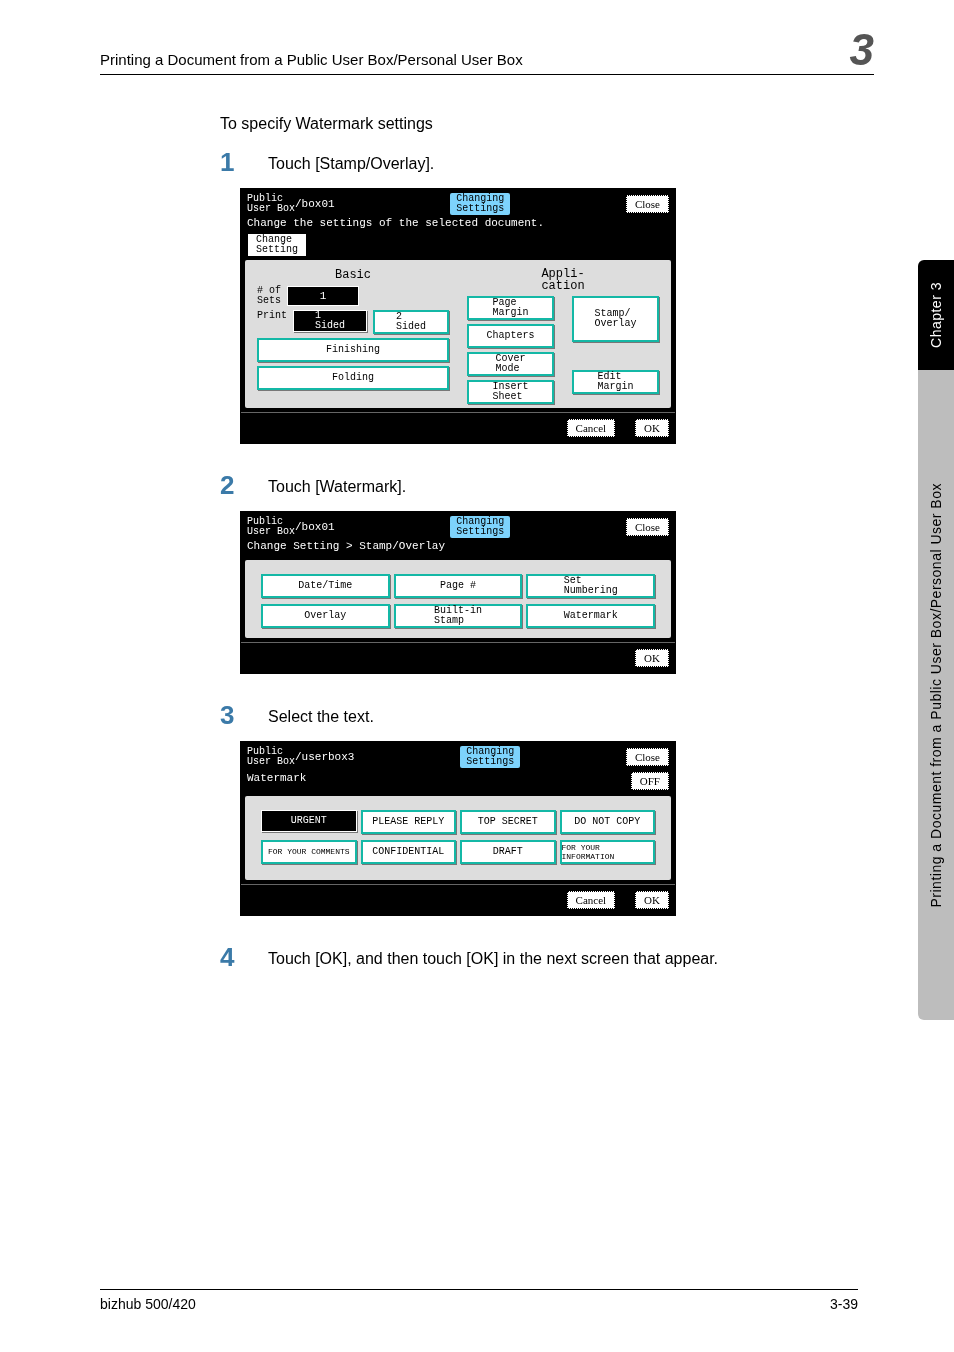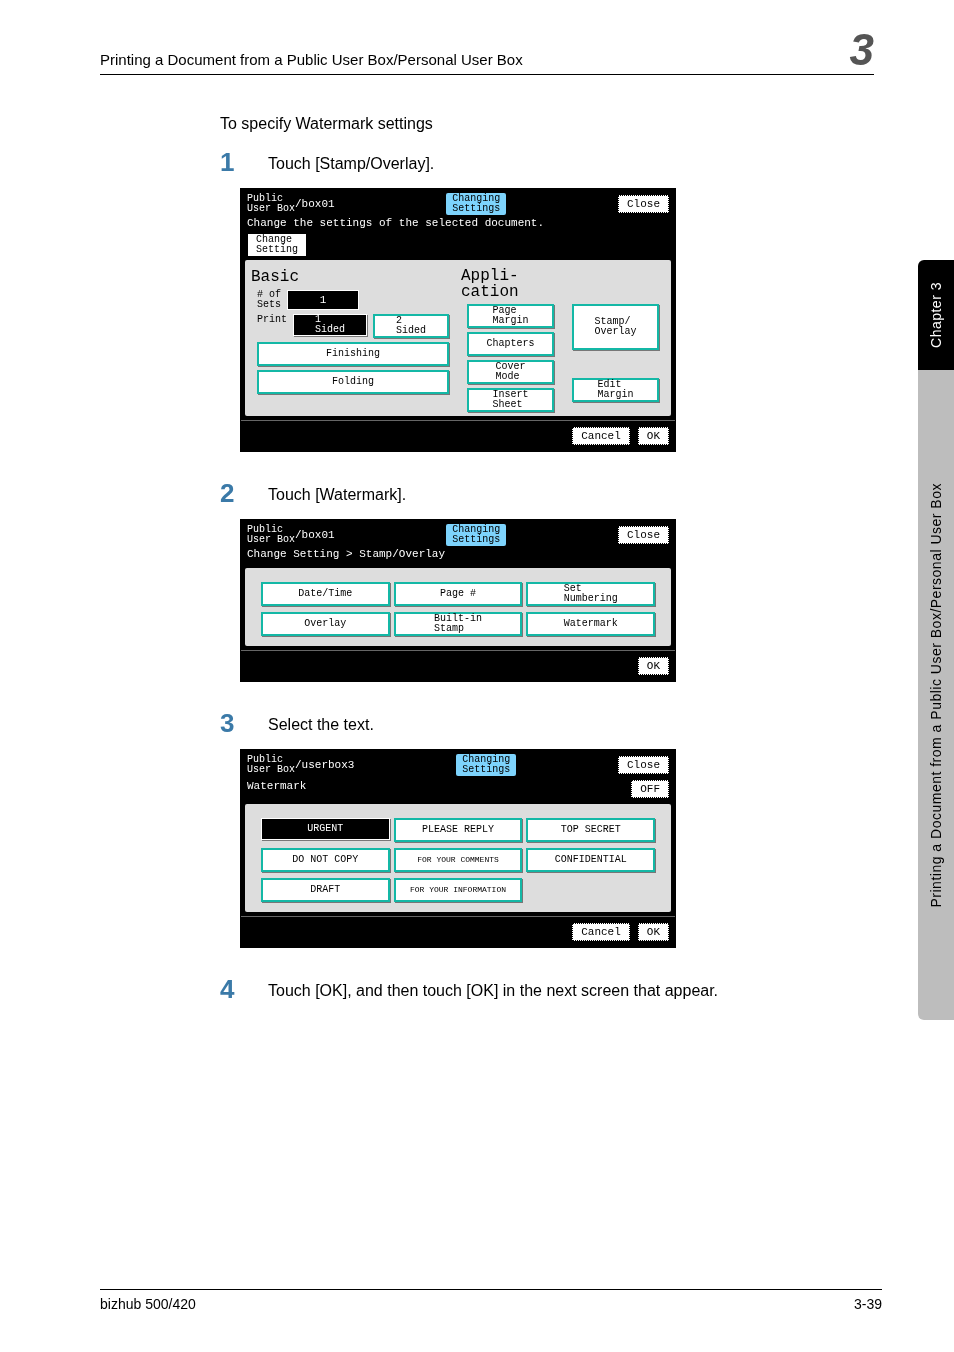--- a/index.html
+++ b/index.html
@@ -7,39 +7,39 @@
   .inner{position:absolute;left:100px;right:80px;top:30px;bottom:70px}
   .runhead{border-bottom:1px solid #000;display:flex;align-items:baseline;padding-bottom:4px}
   .runhead .title{font-size:15px}
   .runhead .big3{margin-left:auto;font-size:44px;font-weight:bold;font-style:italic;color:#555;line-height:0.9}
   .section-title{font-weight:normal;font-size:16px;margin:40px 0 14px 120px}
   .step{display:flex;margin-left:120px;margin-bottom:10px}
   .stepnum{font-size:26px;font-weight:bold;color:#3b7aa8;width:48px;font-family:Arial,Helvetica,sans-serif}
   .steptext{font-size:16px;padding-top:8px}
   .shot{margin-left:140px;width:434px;background:#000;border:1px solid #000;color:#fff;font-family:"Courier New",monospace;font-size:11px}
   .tbar{display:flex;align-items:center;gap:0;padding:4px 6px 2px}
-  .closebtn,.smallbtn,.okbtn{display:inline-flex;align-items:center;justify-content:center;background:#fff;color:#000;border:1px dotted #000;font-family:Liberation Mono, monospace;font-size:11px;padding:2px 8px}
+  .closebtn,.smallbtn,.okbtn{display:inline-flex;align-items:center;justify-content:center;background:#fff;color:#000;border:1px dotted #000;font-family:Liberation Serif, serif;font-size:11px;padding:2px 8px}
   .closebtn{margin-left:auto}
   .pill{background:#7dd3fc;color:#000;padding:1px 6px;font-size:10px;border-radius:2px}
   .smalltxt{font-size:10px;line-height:1}
   .row{display:flex;align-items:flex-start;gap:6px;padding:2px 6px}
   .panel{background:#ddd;margin:4px;padding:6px 6px 2px;border-radius:2px}
   .cols{display:flex;gap:6px}
   .col{flex:1}
   .tab{display:inline-block;background:#fff;color:#000;border:1px solid #000;padding:1px 8px;font-size:10px;margin-bottom:-1px}
-  .hdr{color:#000;font-size:16px;text-align:left;padding:2px 0}
+  .hdr{color:#000;font-size:12px;text-align:center;padding:2px 0}
   .uibtn{display:flex;align-items:center;justify-content:center;background:#fff;color:#000;border:2px solid #14b8a6;height:20px;font-size:10px;box-shadow:1px 1px 0 #777}
   .uibtn.inv{background:#000;color:#fff;border:1px solid #fff}
   .grid3{display:grid;grid-template-columns:repeat(3,1fr);gap:6px 4px;padding:8px 10px}
-  .btnrow{display:flex;justify-content:flex-end;gap:8px;padding:6px;border-top:1px solid #666;background:#000}
+  .btnrow{display:flex;justify-content:flex-end;gap:20px;padding:6px;border-top:1px solid #666;background:#000}
   .sidetab{position:absolute;right:0;top:260px;width:36px;height:760px;display:flex;flex-direction:column}
   .sidetab .dark{flex:0 0 110px;background:#000;color:#fff;display:flex;align-items:center;justify-content:center;border-top-left-radius:6px}
   .sidetab .light{flex:1;background:#bdbdbd;color:#000;display:flex;align-items:center;justify-content:center;border-bottom-left-radius:6px}
   .vtxt{writing-mode:vertical-rl;transform:rotate(180deg);font-size:14px;letter-spacing:.5px}
-  .footer{position:absolute;left:100px;right:72px;bottom:40px;border-top:1px solid #000;display:flex;justify-content:space-between;font-size:14px;padding-top:6px}
+  .footer{position:absolute;left:100px;right:96px;bottom:40px;border-top:1px solid #000;display:flex;justify-content:space-between;font-size:14px;padding-top:6px}
   .lbl{color:#000;font-size:10px}
   .setsbox{display:inline-flex;align-items:center;justify-content:center;background:#000;color:#fff;border:1px solid #fff;width:70px;height:18px;font-size:11px}
   .crumb{color:#fff;font-size:11px;padding:0 6px 4px}
 </style>
 </head>
 <body>
 
 <div class="page">
   <div class="inner">
     <div class="runhead">
@@ -172,21 +172,21 @@
         <span>/userbox3</span>
         <span class="pill smalltxt" style="margin-left:auto;white-space:pre">Changing
 Settings</span>
         <span class="closebtn">Close</span>
       </div>
       <div class="row" style="color:#fff">
         <span>Watermark</span>
         <span class="smallbtn" style="margin-left:auto">OFF</span>
       </div>
       <div class="panel">
-        <div class="grid3" style="grid-template-columns:repeat(3,1fr)">
+        <div class="grid3" style="grid-template-columns:repeat(4,1fr)">
           <span class="uibtn inv">URGENT</span>
           <span class="uibtn">PLEASE REPLY</span>
           <span class="uibtn">TOP SECRET</span>
           <span class="uibtn">DO NOT COPY</span>
           <span class="uibtn" style="font-size:8px">FOR YOUR COMMENTS</span>
           <span class="uibtn">CONFIDENTIAL</span>
           <span class="uibtn">DRAFT</span>
           <span class="uibtn" style="font-size:8px">FOR YOUR INFORMATION</span>
           <span></span>
         </div>

